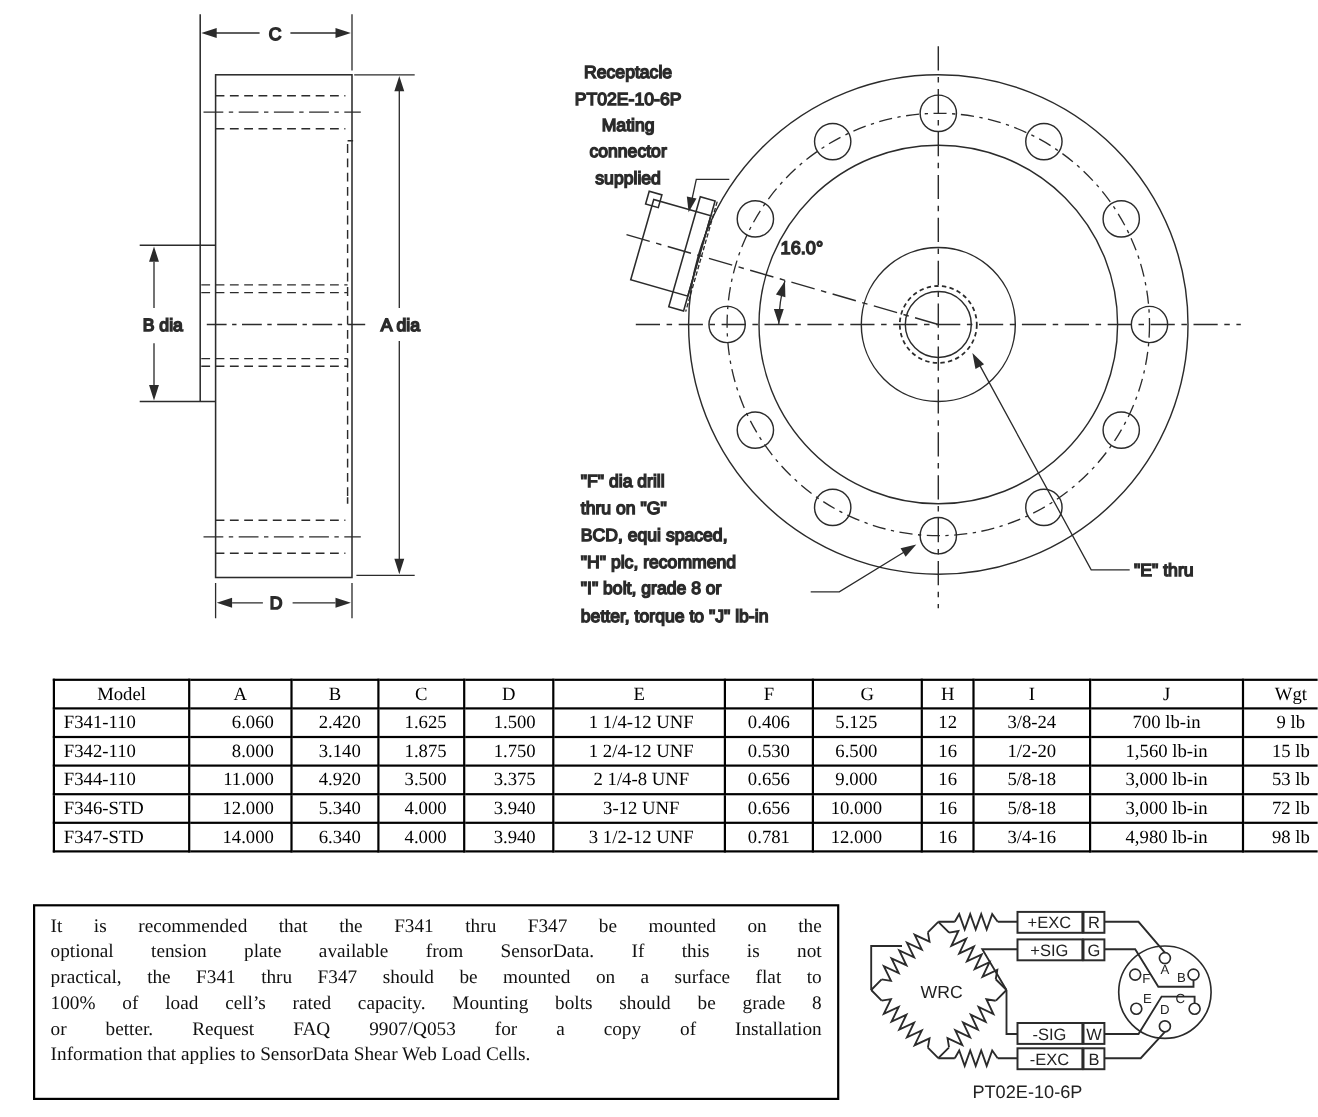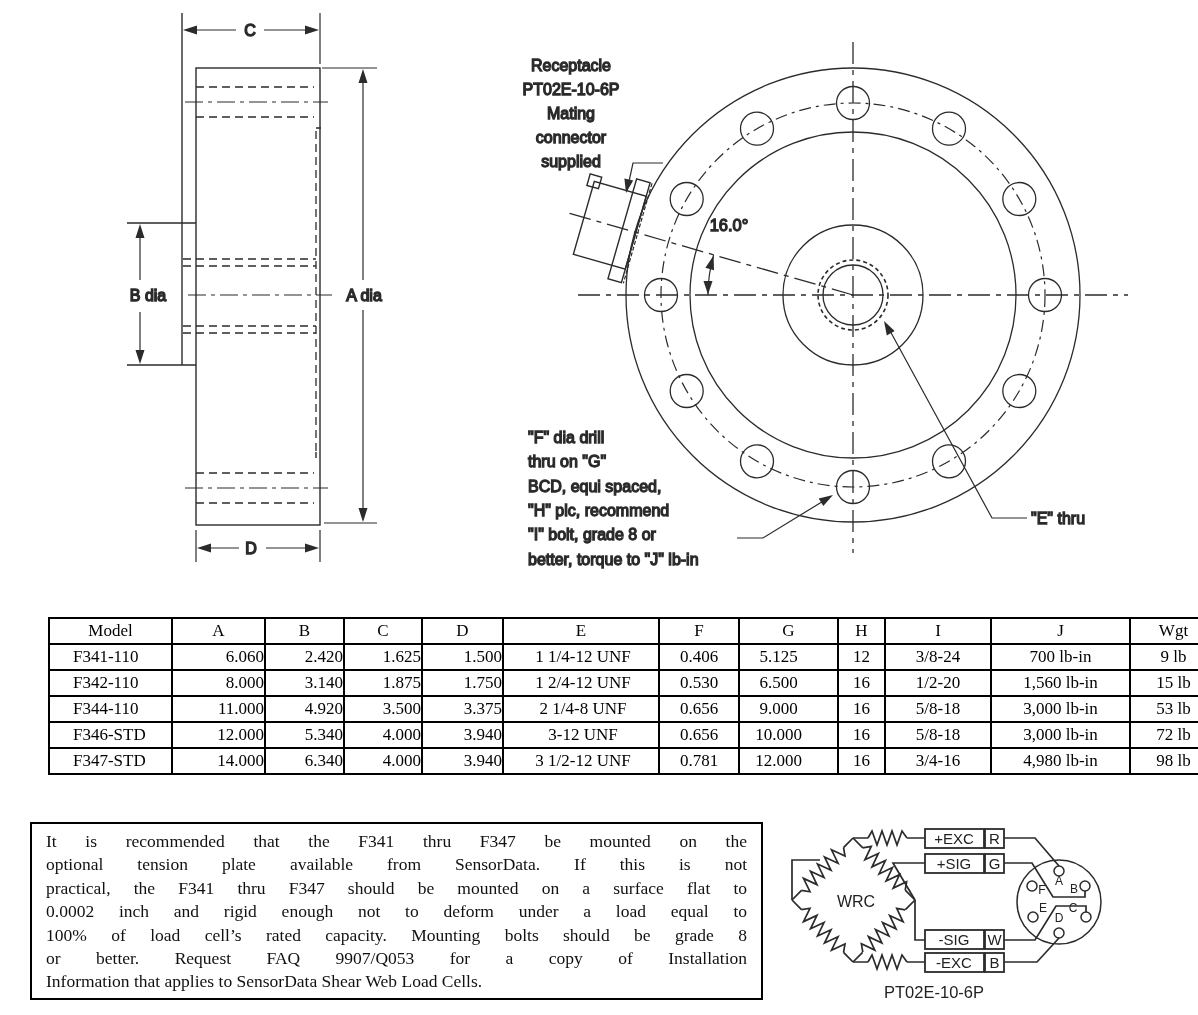--- a/index.html
+++ b/index.html
@@ -7,22 +7,22 @@
         font-family:"Liberation Sans",sans-serif;overflow:hidden;}
   svg text{font-family:"Liberation Sans",sans-serif;fill:#222;}
   .drawings{position:absolute;left:0;top:0;}
   .wiring{position:absolute;left:735px;top:800px;}
   
   .dimtable{position:absolute;left:16px;top:617px;border-collapse:collapse;table-layout:fixed;
             width:1168px;font-family:"Liberation Serif",serif;font-size:17px;color:#000;margin-left:32px;}
   .dimtable th,.dimtable td{border:2px solid #000;height:24px;line-height:24px;padding:0;
             font-weight:normal;white-space:nowrap;overflow:hidden;}
   .dimtable th{text-align:center;}
-  .dimtable .c0{text-align:left;padding-left:23px;}
-  .dimtable .c1,.dimtable .c2,.dimtable .c3,.dimtable .c4{text-align:right;}
+  .dimtable .c0{text-align:left;padding-left:8px;}
+  .dimtable .c1,.dimtable .c2,.dimtable .c3,.dimtable .c4{text-align:right;padding-right:15px;}
   .dimtable .c5{text-align:center;padding-left:4px;}
   .dimtable .c6{text-align:center;}
   .dimtable .c7{text-align:center;padding-right:20px;}
   .dimtable .c8,.dimtable .c9,.dimtable .c10,.dimtable .c11{text-align:center;}
   
   .notebox{position:absolute;left:30px;top:822px;width:733px;height:178px;border:2px solid #000;
            box-sizing:border-box;padding:6px 14px;font-family:"Liberation Serif",serif;
            font-size:17.5px;line-height:23.4px;color:#111;}
   .note-line{text-align:justify;text-align-last:justify;}
   .note-line.last{text-align-last:left;}
@@ -261,21 +261,20 @@
         <td class="c10">4,980 lb-in</td>
         <td class="c11">98 lb</td>
       </tr>
     </tbody>
   </table>
 
   <div class="notebox">
     <div class="note-line">It is recommended that the F341 thru F347 be mounted on the</div>
     <div class="note-line">optional tension plate available from SensorData. If this is not</div>
     <div class="note-line">practical, the F341 thru F347 should be mounted on a surface flat to</div>
-    <div class="note-line">0.0002 inch and rigid enough not to deform under a load equal to</div>
     <div class="note-line">100% of load cell’s rated capacity. Mounting bolts should be grade 8</div>
     <div class="note-line">or better. Request FAQ 9907/Q053 for a copy of Installation</div>
     <div class="note-line last">Information that applies to SensorData Shear Web Load Cells.</div>
   </div>
 
   <svg class="wiring" width="463" height="215" viewBox="735 800 463 215">
     <defs>
       <path id="rzd" d="M-30,0 L-25,-7 L-20,7 L-15,-7 L-10,7 L-5,-7 L0,7 L5,-7 L10,7 L15,-7 L20,7 L25,-7 L30,0"></path>
     </defs>
     <g stroke="#2b2b2b" fill="none" stroke-width="1.7">

